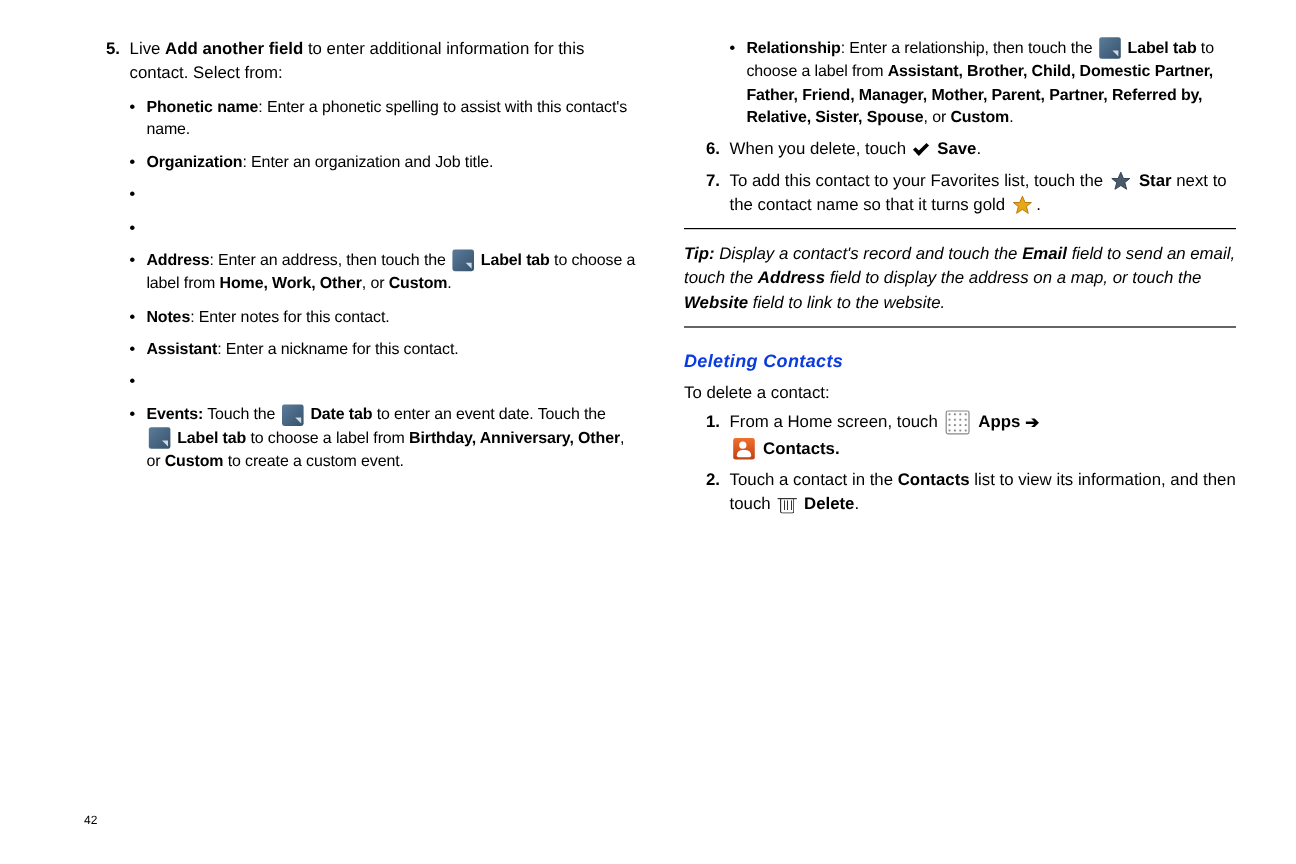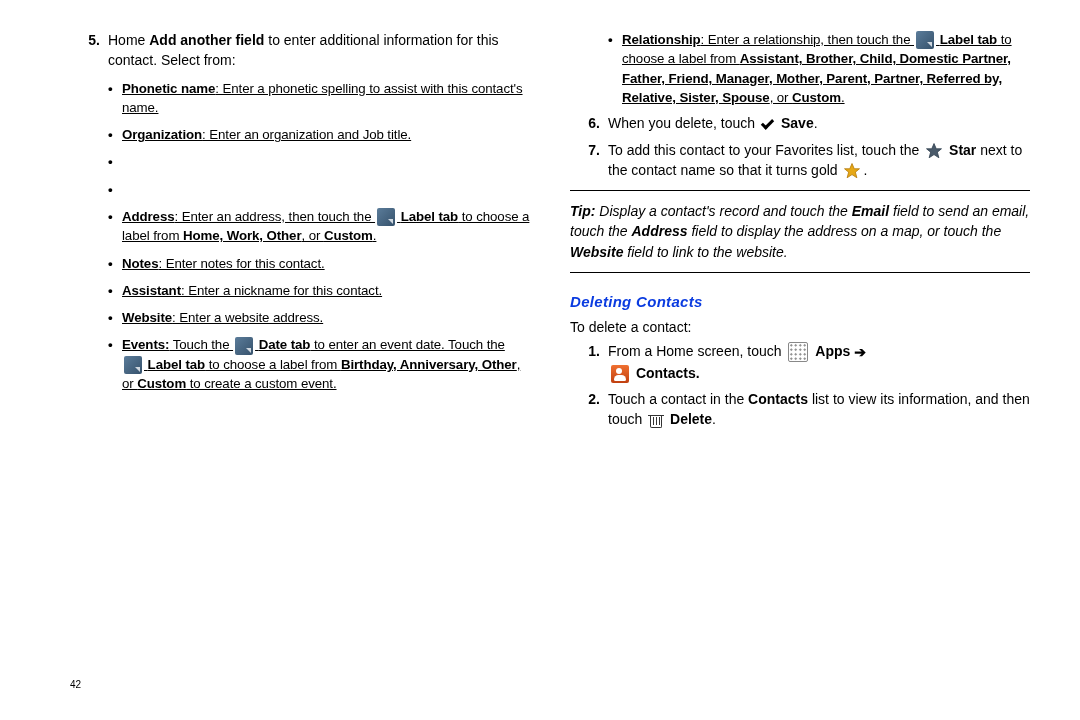--- a/index.html
+++ b/index.html
@@ -42,21 +42,21 @@
     padding-top: 8px;
     font-family: "Helvetica Neue", Arial, sans-serif;
     font-size: 13.3px;
     letter-spacing: -0.1px;
   }
   .sub-bullet .dot {
     width: 14px;
     flex-shrink: 0;
     font-weight: bold;
   }
-  .sub-bullet .sb-body { flex: 1; text-decoration: underline; }
+  .sub-bullet .sb-body { flex: 1; }
   b { font-weight: bold; }
 
   .label-icon, .gold-star, .star-outline, .check-icon, .apps-icon, .contacts-icon, .delete-icon, .arrow {
     display: inline-block;
     vertical-align: middle;
   }
   .label-icon {
     width: 18px; height: 18px;
     background: linear-gradient(135deg,#5b7c9a,#36526c);
     border-radius: 2px;
@@ -170,21 +170,21 @@
 </style>
 </head>
 <body>
 
 <div class="page">
 
   <div class="col">
     <div class="step">
       <div class="step-num">5.</div>
       <div class="step-body">
-        <span>Home </span><b>Add another field</b><span> to enter additional information for this contact. Select from:</span>
+        <span>Live </span><b>Add another field</b><span> to enter additional information for this contact. Select from:</span>
 
         <div class="sub-bullet">
           <div class="dot">•</div>
           <div class="sb-body"><b>Phonetic name</b><span>: Enter a phonetic spelling to assist with this contact's name.</span></div>
         </div>
         <div class="sub-bullet">
           <div class="dot">•</div>
           <div class="sb-body"><b>Organization</b><span>: Enter an organization and Job title.</span></div>
         </div>
         <div class="sub-bullet">
@@ -200,21 +200,20 @@
         <div class="sub-bullet">
           <div class="dot">•</div>
           <div class="sb-body"><b>Notes</b><span>: Enter notes for this contact.</span></div>
         </div>
         <div class="sub-bullet">
           <div class="dot">•</div>
           <div class="sb-body"><b>Assistant</b><span>: Enter a nickname for this contact.</span></div>
         </div>
         <div class="sub-bullet">
           <div class="dot">•</div>
-          <div class="sb-body"><b>Website</b><span>: Enter a website address.</span></div>
         </div>
         <div class="sub-bullet">
           <div class="dot">•</div>
           <div class="sb-body"><b>Events:</b><span> Touch the </span><span class="label-icon"></span>&nbsp;<b>Date tab</b><span> to enter an event date. Touch the </span><span class="label-icon"></span>&nbsp;<b>Label tab</b><span> to choose a label from </span><b>Birthday, Anniversary, Other</b><span>, or </span><b>Custom</b><span> to create a custom event.</span></div>
         </div>
       </div>
     </div>
   </div>
 
   <div class="col">

